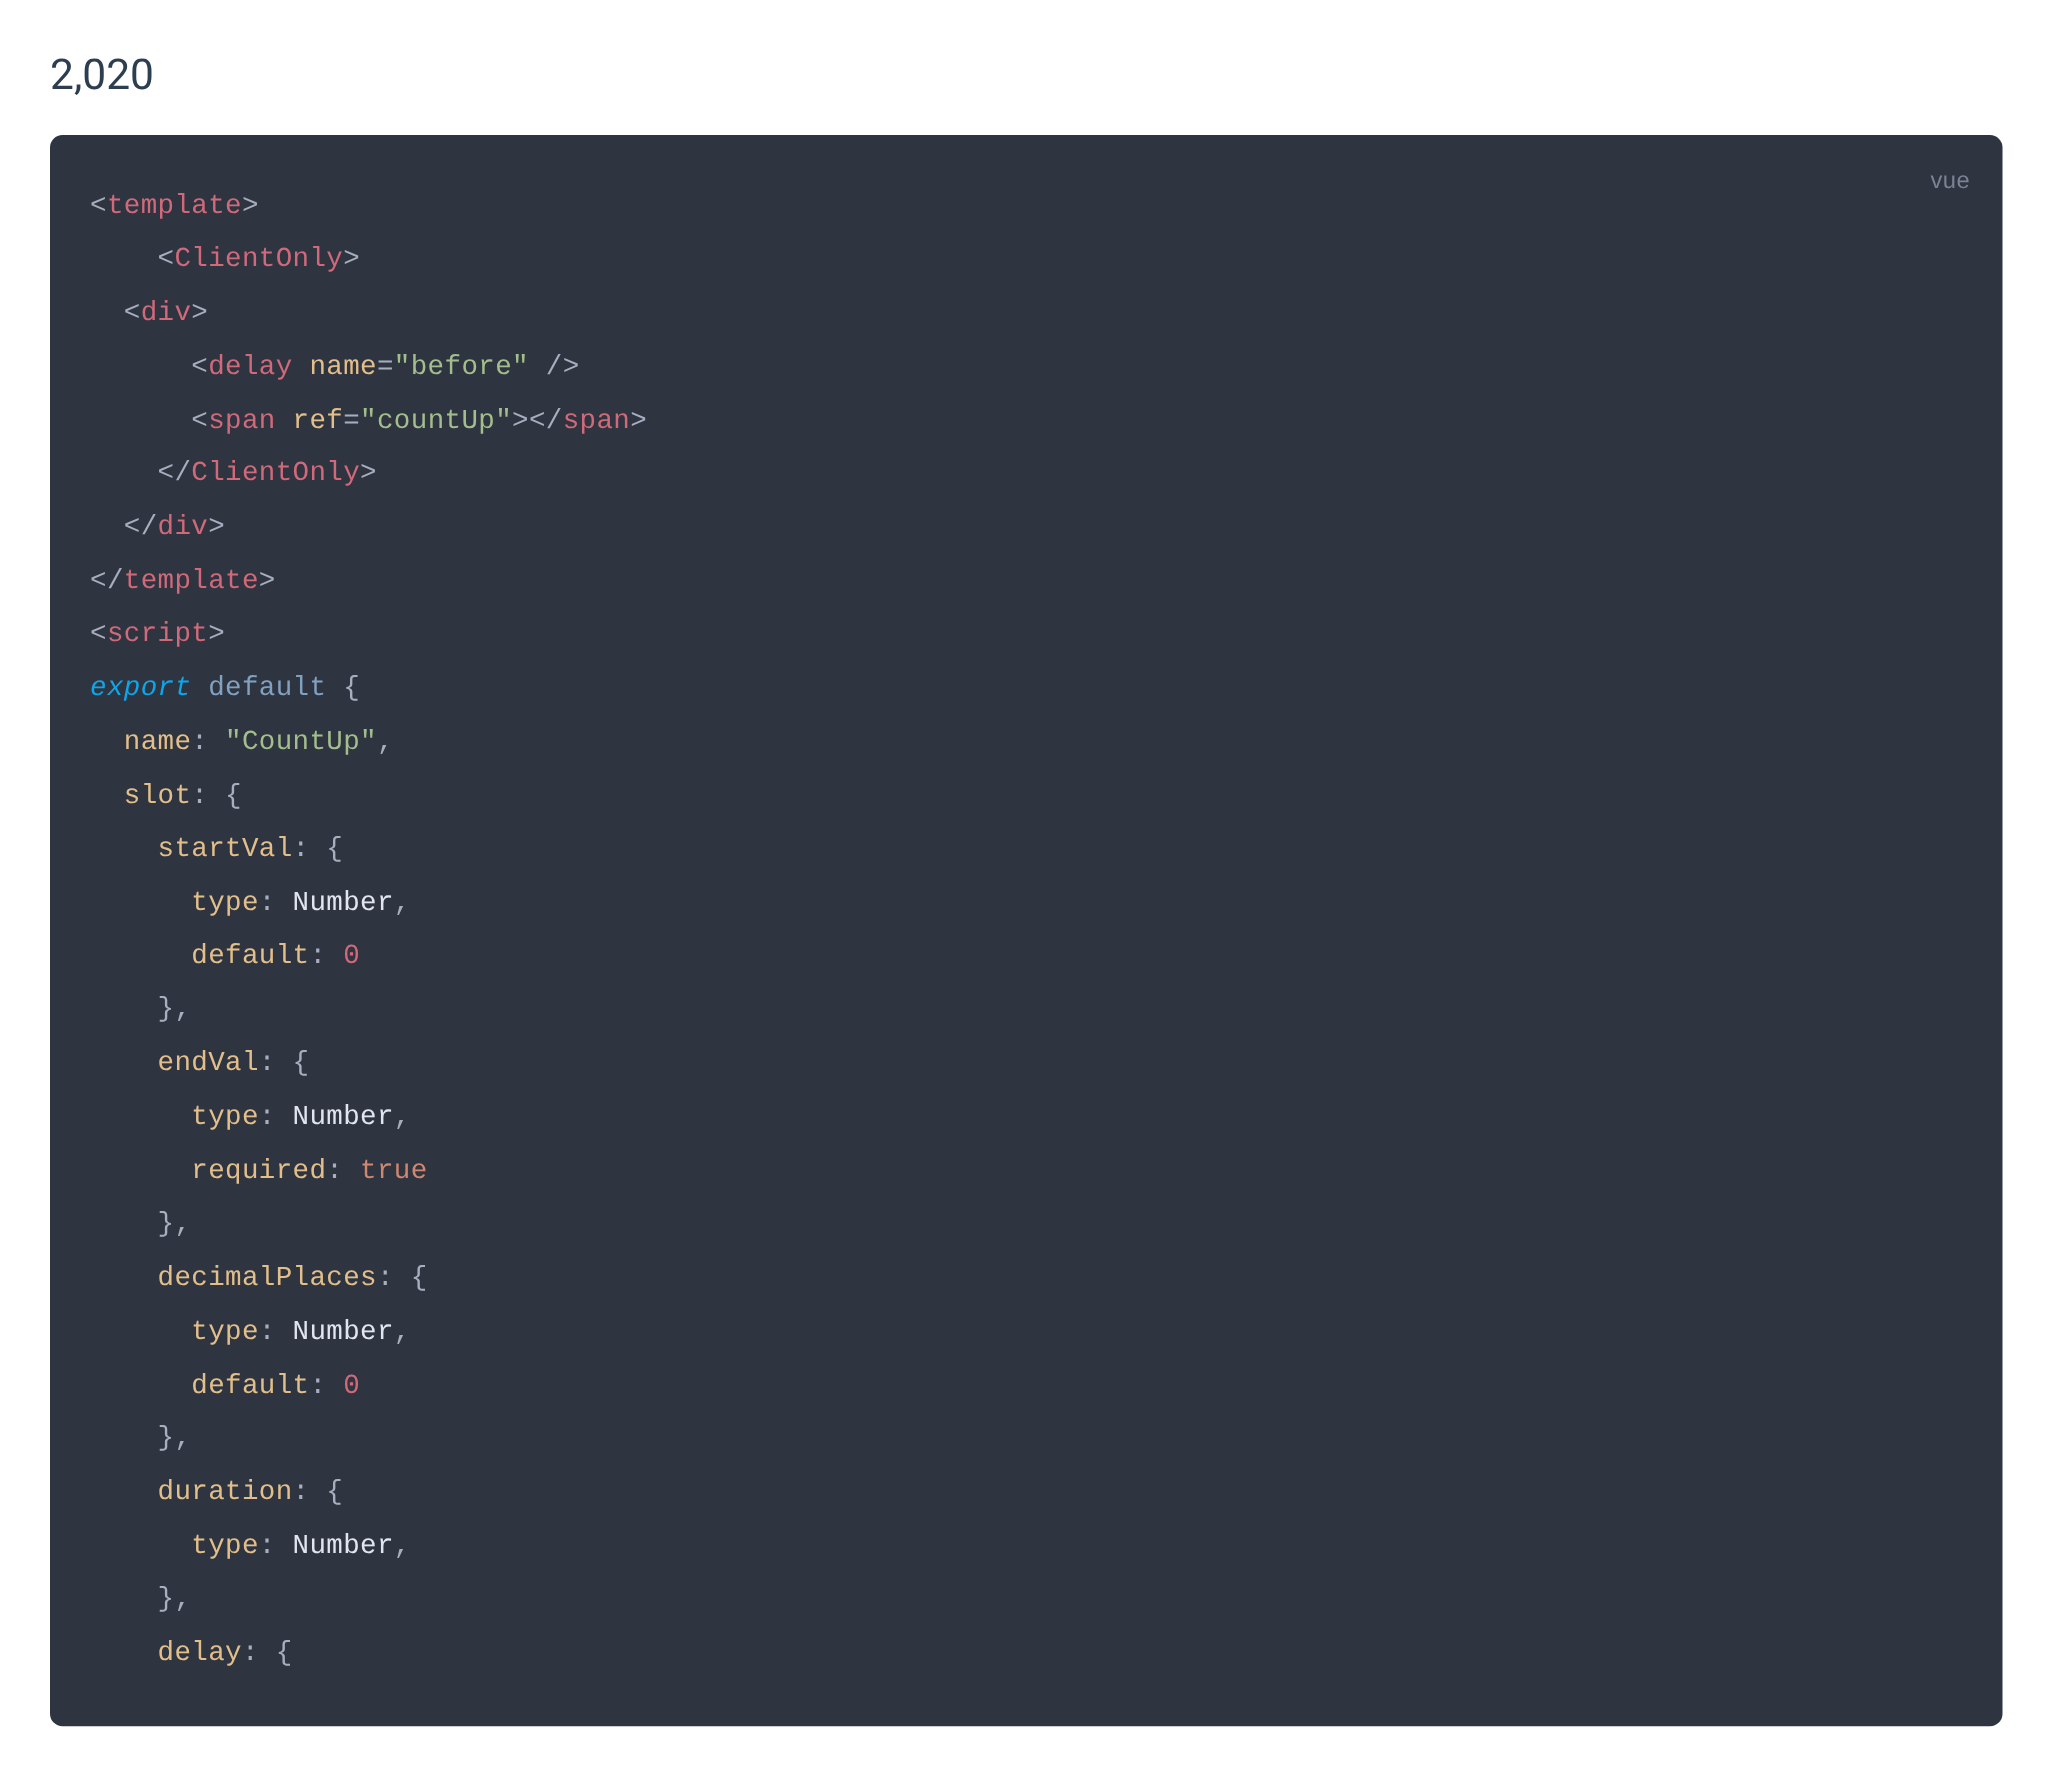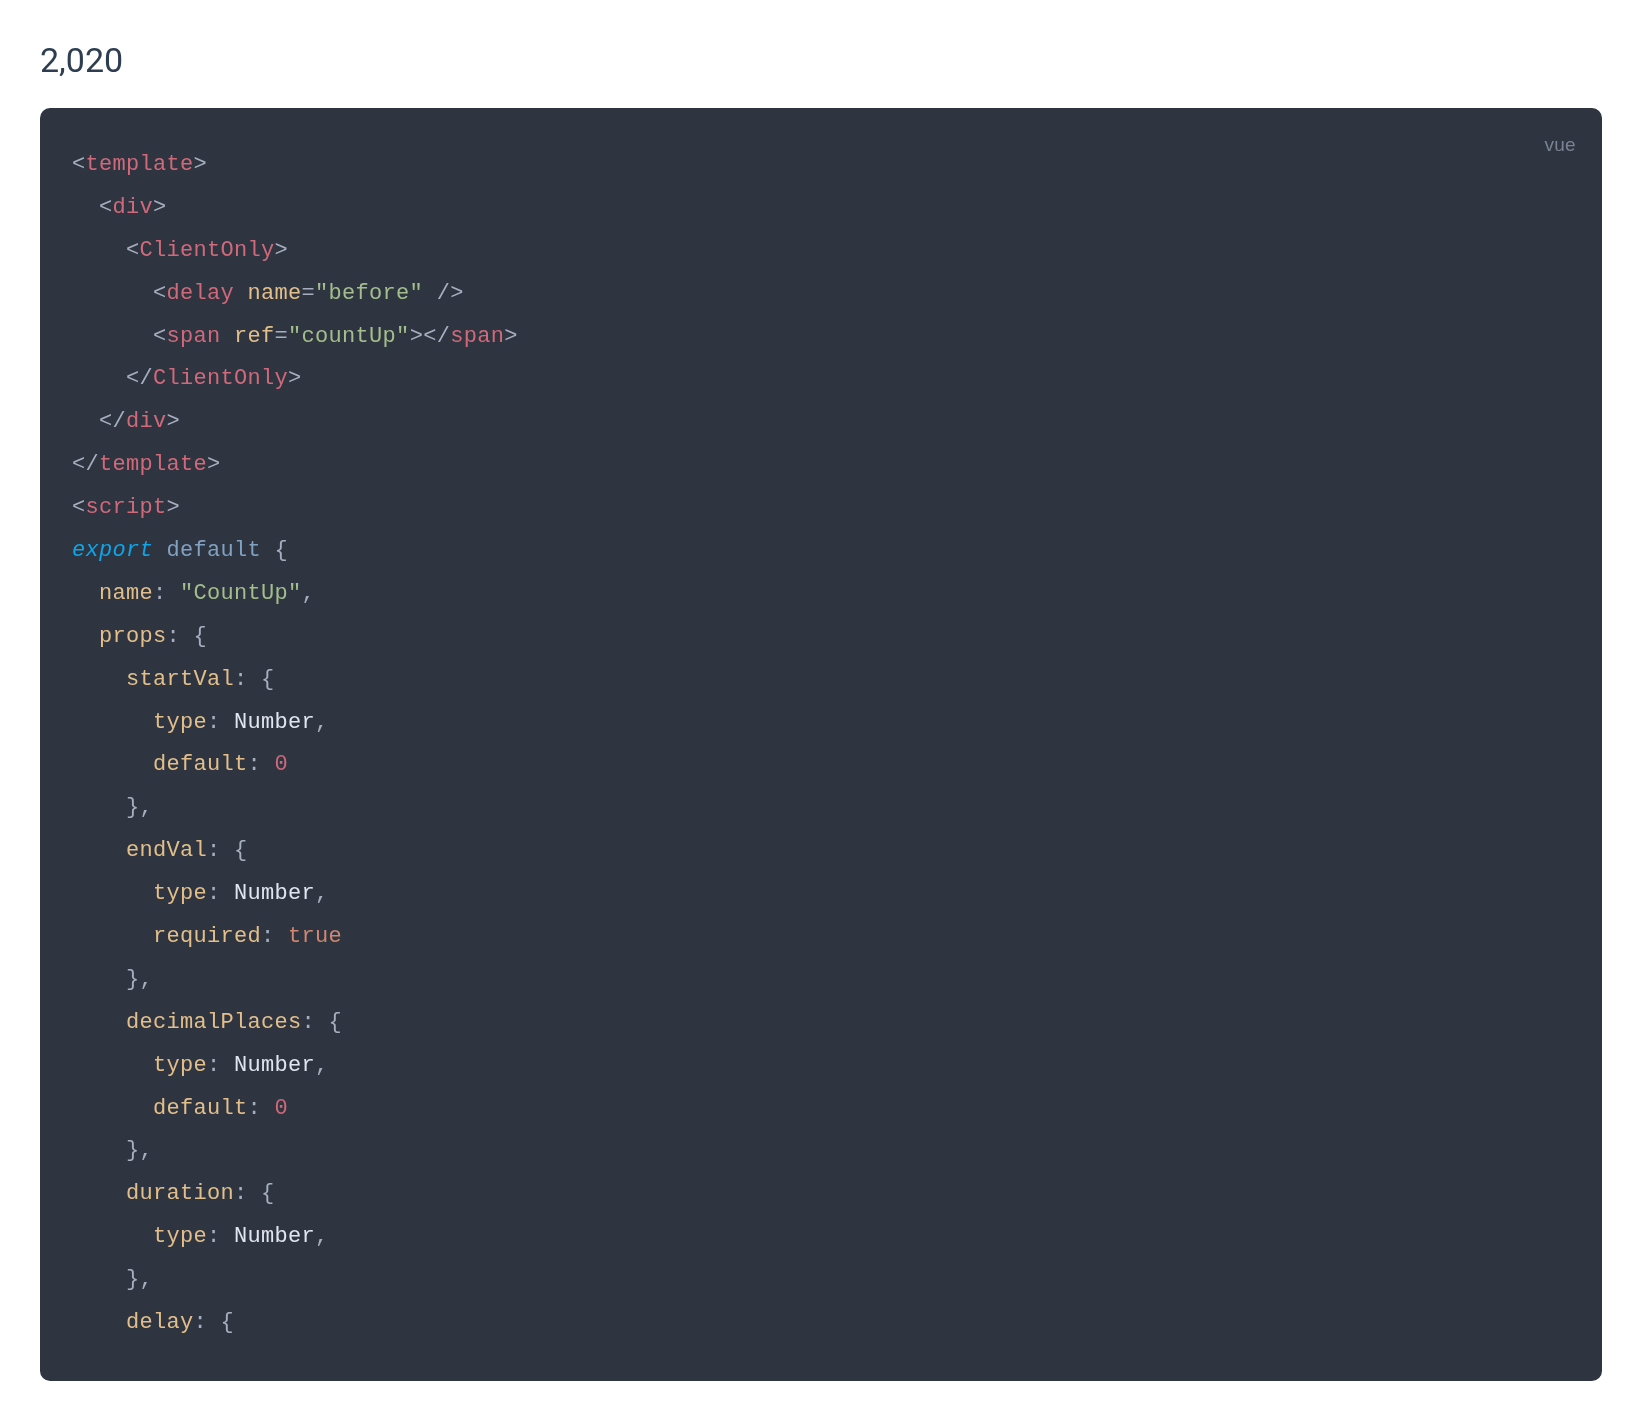--- a/index.html
+++ b/index.html
@@ -56,31 +56,31 @@
   </style>
 </head>
 <body>
 
 <div class="count-value">2,020</div>
 
 <div class="code-block">
   <div class="lang-label">vue</div>
   <div id="code-lines">
       <div class="code-line"><span class="bracket">&lt;</span><span class="tag">template</span><span class="bracket">&gt;</span></div>
+      <div class="code-line"><span class="plain">    </span><span class="bracket">&lt;</span><span class="tag">ClientOnly</span><span class="bracket">&gt;</span></div>
       <div class="code-line"><span class="plain">  </span><span class="bracket">&lt;</span><span class="tag">div</span><span class="bracket">&gt;</span></div>
-      <div class="code-line"><span class="plain">    </span><span class="bracket">&lt;</span><span class="tag">ClientOnly</span><span class="bracket">&gt;</span></div>
       <div class="code-line"><span class="plain">      </span><span class="bracket">&lt;</span><span class="tag">delay</span><span class="plain"> </span><span class="attr-name">name</span><span class="attr-eq">=</span><span class="string">"before"</span><span class="plain"> </span><span class="bracket">/&gt;</span></div>
       <div class="code-line"><span class="plain">      </span><span class="bracket">&lt;</span><span class="tag">span</span><span class="plain"> </span><span class="attr-name">ref</span><span class="attr-eq">=</span><span class="string">"countUp"</span><span class="bracket">&gt;&lt;/</span><span class="tag">span</span><span class="bracket">&gt;</span></div>
       <div class="code-line"><span class="plain">    </span><span class="bracket">&lt;/</span><span class="tag">ClientOnly</span><span class="bracket">&gt;</span></div>
       <div class="code-line"><span class="plain">  </span><span class="bracket">&lt;/</span><span class="tag">div</span><span class="bracket">&gt;</span></div>
       <div class="code-line"><span class="bracket">&lt;/</span><span class="tag">template</span><span class="bracket">&gt;</span></div>
       <div class="code-line"><span class="bracket">&lt;</span><span class="tag">script</span><span class="bracket">&gt;</span></div>
       <div class="code-line"><span class="keyword">export</span><span class="plain"> </span><span class="default-kw">default</span><span class="plain"> </span><span class="punct">{</span></div>
       <div class="code-line"><span class="plain">  </span><span class="property">name</span><span class="punct">:</span><span class="plain"> </span><span class="string">"CountUp"</span><span class="punct">,</span></div>
-      <div class="code-line"><span class="plain">  </span><span class="property">props</span><span class="punct">:</span><span class="plain"> </span><span class="punct">{</span></div>
+      <div class="code-line"><span class="plain">  </span><span class="property">slot</span><span class="punct">:</span><span class="plain"> </span><span class="punct">{</span></div>
       <div class="code-line"><span class="plain">    </span><span class="property">startVal</span><span class="punct">:</span><span class="plain"> </span><span class="punct">{</span></div>
       <div class="code-line"><span class="plain">      </span><span class="property">type</span><span class="punct">:</span><span class="plain"> Number</span><span class="punct">,</span></div>
       <div class="code-line"><span class="plain">      </span><span class="property">default</span><span class="punct">:</span><span class="plain"> </span><span class="number">0</span></div>
       <div class="code-line"><span class="plain">    </span><span class="punct">},</span></div>
       <div class="code-line"><span class="plain">    </span><span class="property">endVal</span><span class="punct">:</span><span class="plain"> </span><span class="punct">{</span></div>
       <div class="code-line"><span class="plain">      </span><span class="property">type</span><span class="punct">:</span><span class="plain"> Number</span><span class="punct">,</span></div>
       <div class="code-line"><span class="plain">      </span><span class="property">required</span><span class="punct">:</span><span class="plain"> </span><span class="bool">true</span></div>
       <div class="code-line"><span class="plain">    </span><span class="punct">},</span></div>
       <div class="code-line"><span class="plain">    </span><span class="property">decimalPlaces</span><span class="punct">:</span><span class="plain"> </span><span class="punct">{</span></div>
       <div class="code-line"><span class="plain">      </span><span class="property">type</span><span class="punct">:</span><span class="plain"> Number</span><span class="punct">,</span></div>

